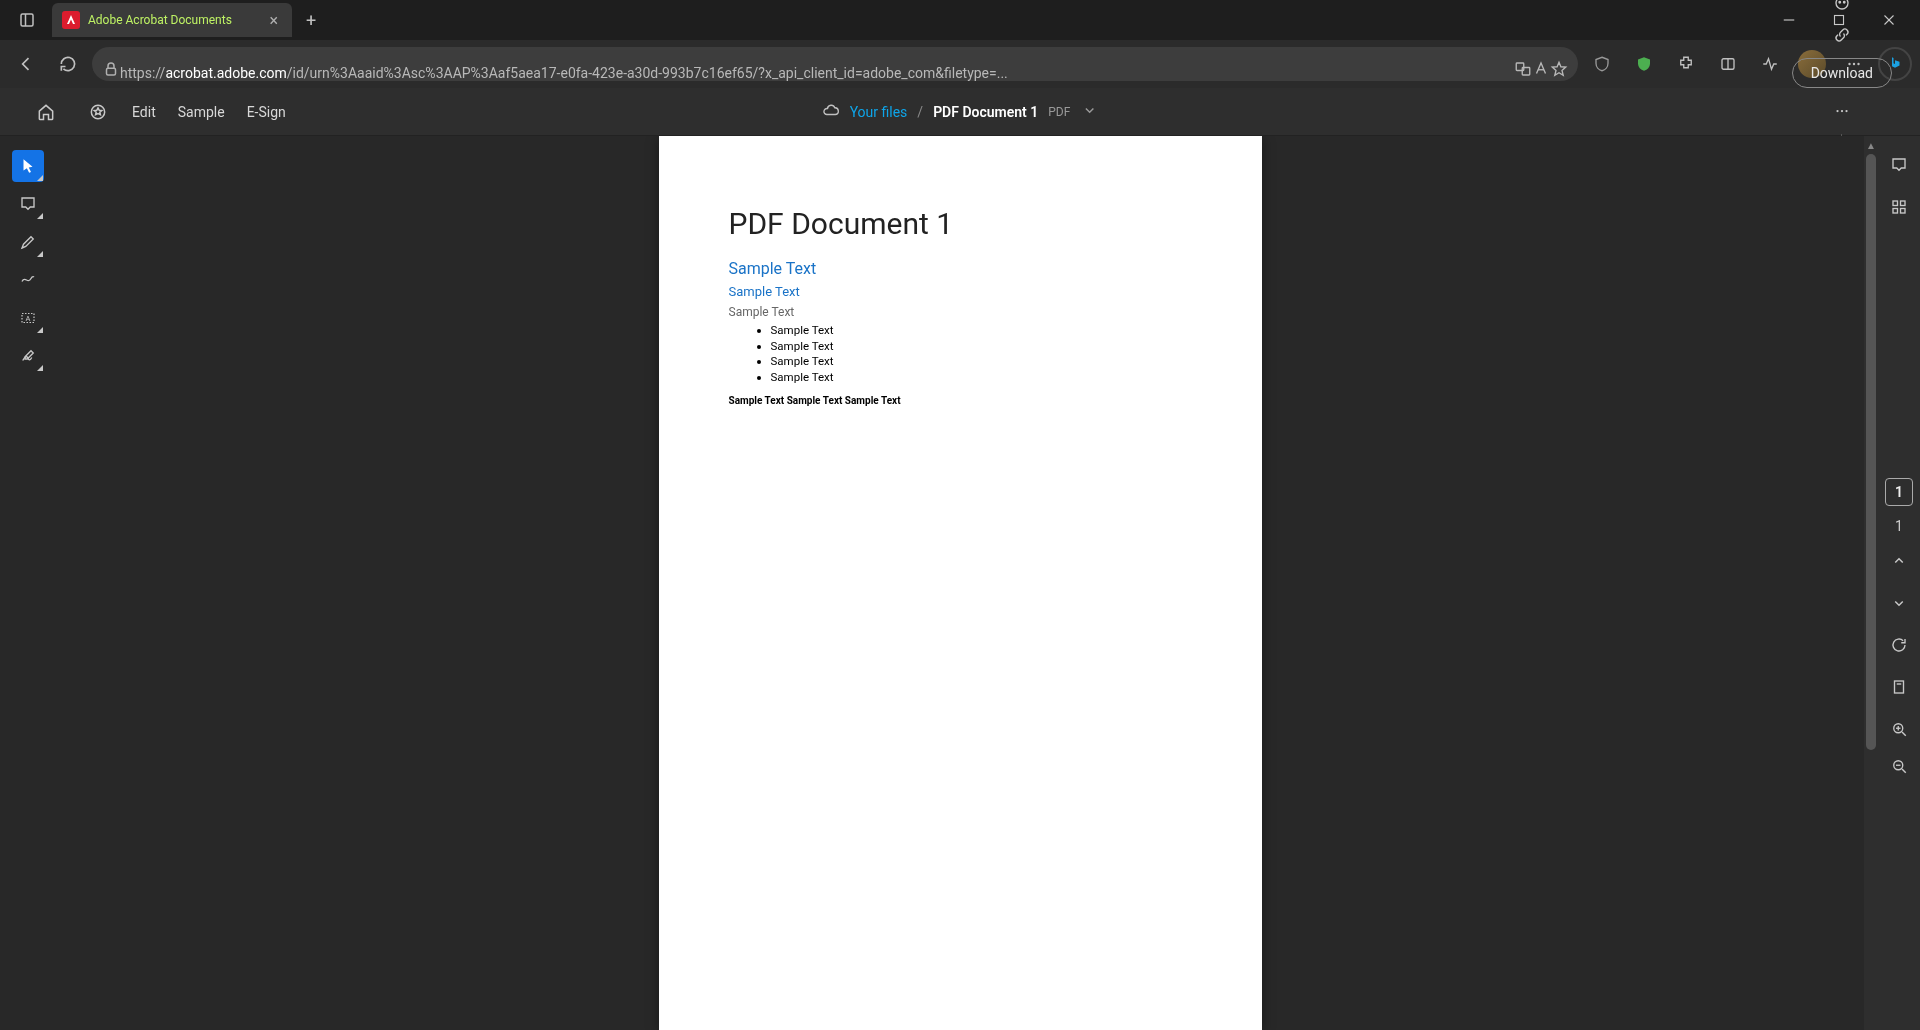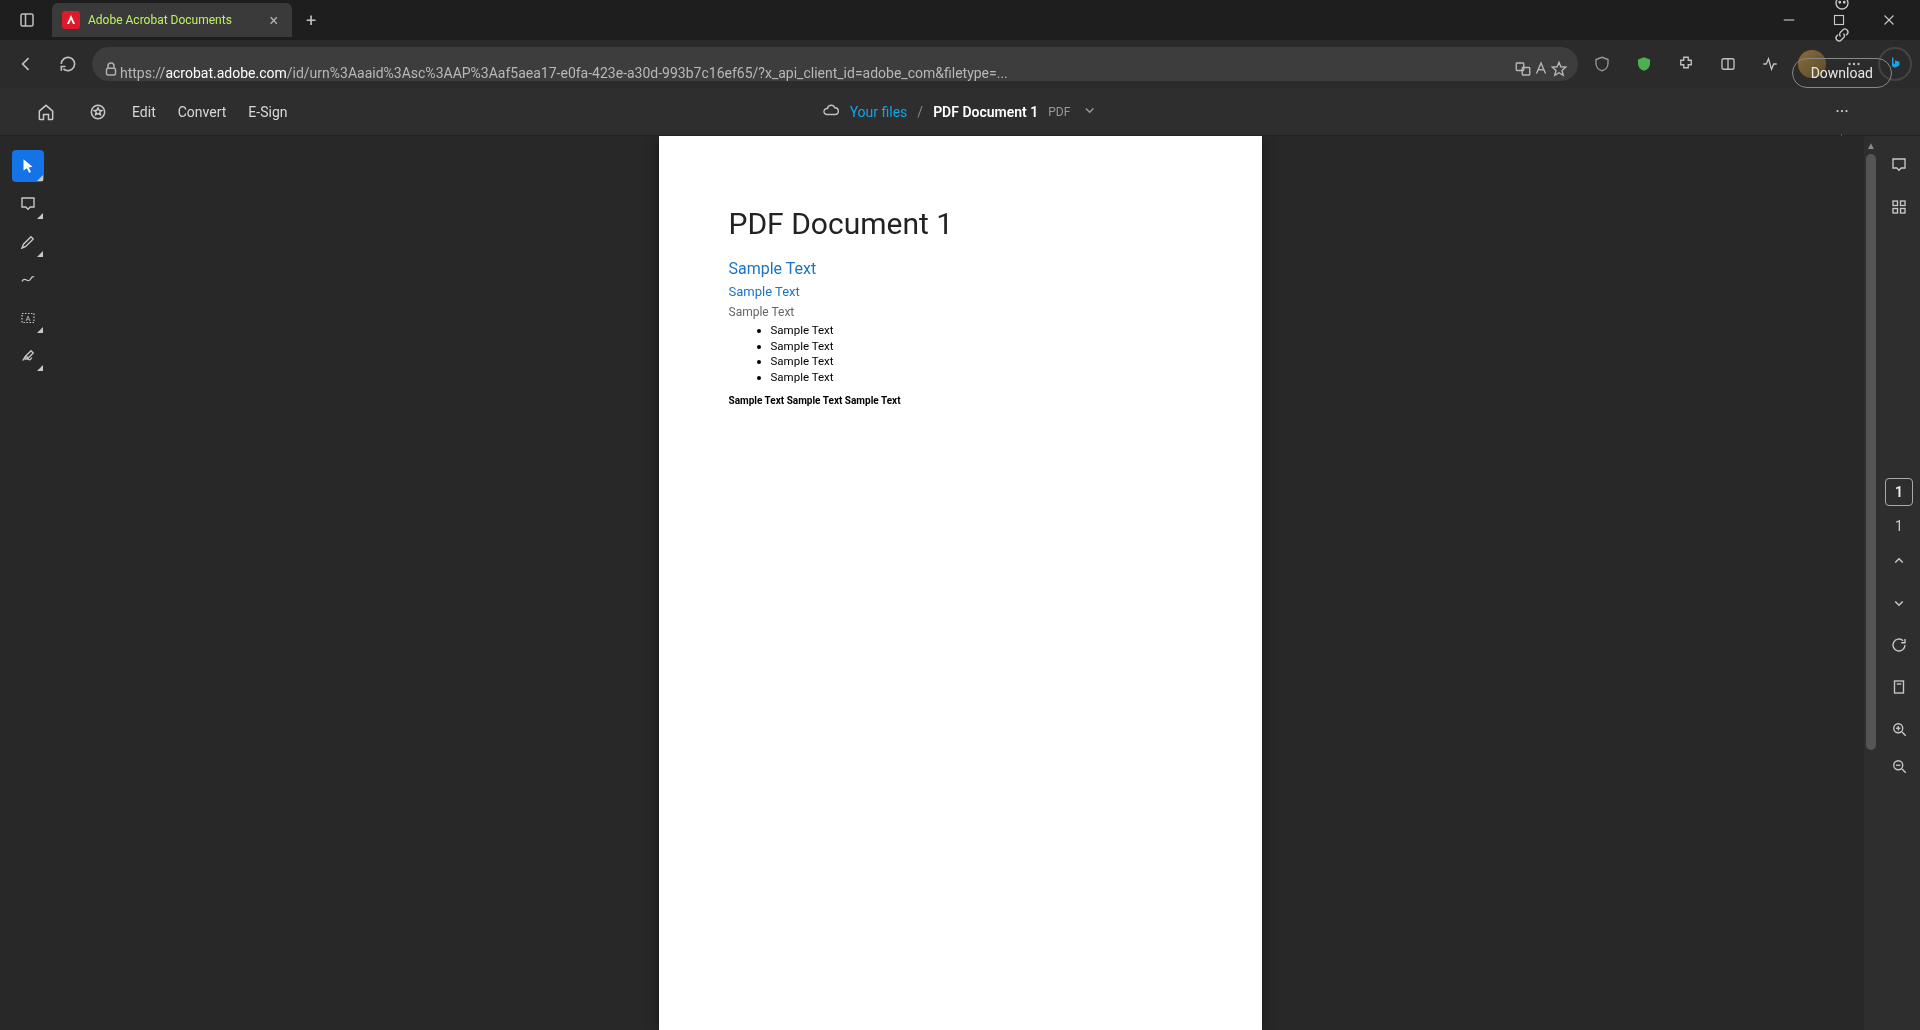--- a/index.html
+++ b/index.html
@@ -276,21 +276,21 @@
       </svg>
     </div>
   <div class="app-icon sz20">
       <svg viewBox="0 0 24 24" fill="none" stroke="currentColor" stroke-width="1.8">
         <circle cx="12" cy="12" r="8"></circle>
         <path d="M12 7l1.5 3 3 .3-2.3 2 .7 3L12 14l-2.9 1.3.7-3L7.5 10.3l3-.3z"></path>
       </svg>
     </div>
   <div class="app-menu">
     <span class="app-menu-item">Edit</span>
-    <span class="app-menu-item">Convert</span>
+    <span class="app-menu-item">Sample</span>
     <span class="app-menu-item">E-Sign</span>
   </div>
   <div class="breadcrumb">
     <span class="bc-cloud"><svg viewBox="0 0 24 24" fill="none" stroke="currentColor" stroke-width="1.8">
           <path d="M7 18a4 4 0 1 1 .8-7.93A5 5 0 0 1 17.5 9 3.5 3.5 0 0 1 18 18z"></path>
         </svg></span>
     <span class="bc-path">Your files</span>
     <span class="bc-sep">/</span>
     <span class="bc-file">PDF Document 1</span>
     <span class="bc-type">PDF</span>

